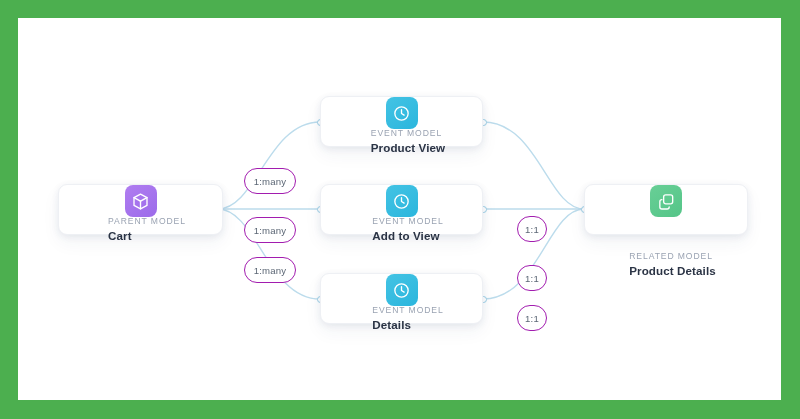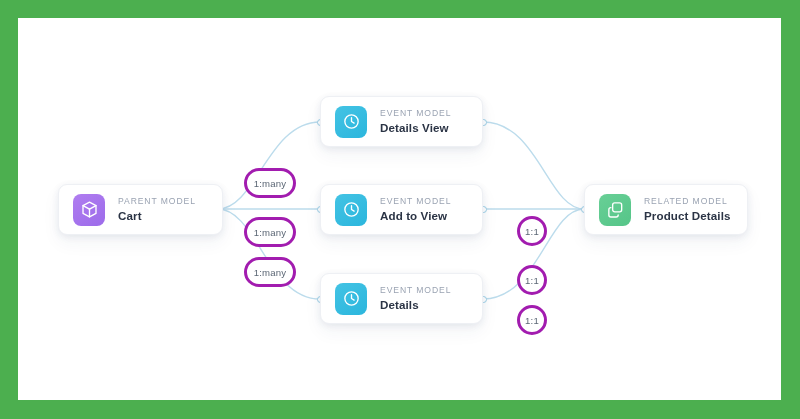--- a/index.html
+++ b/index.html
@@ -21,20 +21,21 @@
   
   .node{
     position:absolute;
     background:#ffffff;
     border:1px solid #eef0f4;
     border-radius:9px;
     box-shadow:0 2px 7px rgba(40,60,100,.085), 0 8px 18px rgba(40,60,100,.05);
     display:flex;align-items:center;
     box-sizing:border-box;
     padding:0 14px;
+    flex-direction:column;
   }
   .node .icon{
     width:32px;height:32px;border-radius:8px;
     flex:0 0 32px;
     display:flex;align-items:center;justify-content:center;
   }
   .node .txt{margin-left:13px;line-height:1.05;}
   .kicker{
     font-size:8.6px;letter-spacing:.9px;color:#9aa3b2;
     text-transform:uppercase;font-weight:400;
@@ -47,27 +48,27 @@
 
   .ic-parent{background:linear-gradient(145deg,#b07df0,#9c6bea);}
   .ic-event{background:linear-gradient(145deg,#43c3e4,#2bb6dd);}
   .ic-related{background:linear-gradient(145deg,#68cf96,#55c588);}
 
   
   #node-parent  {left:40px; top:166px; width:165px;height:51px;}
   #node-ev0     {left:302px;top:78px;  width:163px;height:51px;}
   #node-ev1     {left:302px;top:166px; width:163px;height:51px;}
   #node-ev2     {left:302px;top:255px; width:163px;height:51px;}
-  #node-related {left:566px;top:166px; width:164px;height:51px;}
+  #node-related {left:566px;top:166px; width:164px;height:51px;gap:35px;}
 
   
   .pill{
     position:absolute;
     background:#ffffff;
-    border:3px solid #a21caf;
+    border:1px solid #a21caf;
     border-radius:20px;
     height:19px;
     display:flex;align-items:center;justify-content:center;
     font-size:9.6px;color:#5c6775;
     letter-spacing:.15px;
     padding:12px 9px;
     box-sizing:border-box;
     white-space:nowrap;
   }
   .pill.p-many{width:52px;}
@@ -131,21 +132,21 @@
 
     <div class="node" id="node-ev0">
       <span class="icon ic-event">
         <svg width="19" height="19" viewBox="0 0 24 24" fill="none" stroke="#ffffff" stroke-width="1.7" stroke-linecap="round" stroke-linejoin="round">
           <circle cx="12" cy="12" r="8.4"></circle>
           <path d="M12 7.2V12l3.3 2"></path>
         </svg>
       </span>
       <span class="txt">
         <span class="kicker">EVENT MODEL</span>
-        <span class="title">Details View</span>
+        <span class="title">Product View</span>
       </span>
     </div>
 
     <div class="node" id="node-ev1">
       <span class="icon ic-event">
         <svg width="19" height="19" viewBox="0 0 24 24" fill="none" stroke="#ffffff" stroke-width="1.7" stroke-linecap="round" stroke-linejoin="round">
           <circle cx="12" cy="12" r="8.4"></circle>
           <path d="M12 7.2V12l3.3 2"></path>
         </svg>
       </span>

